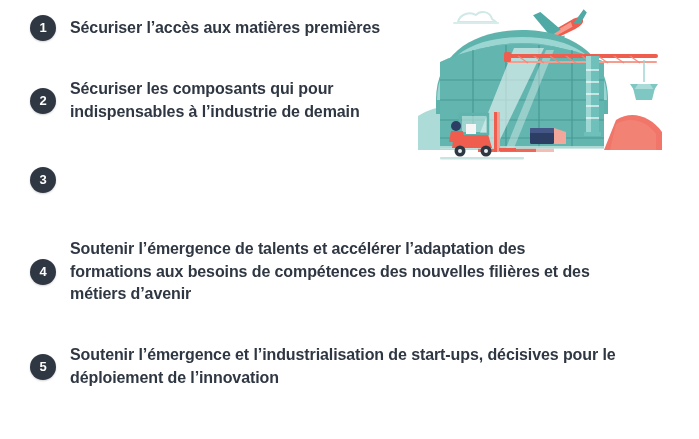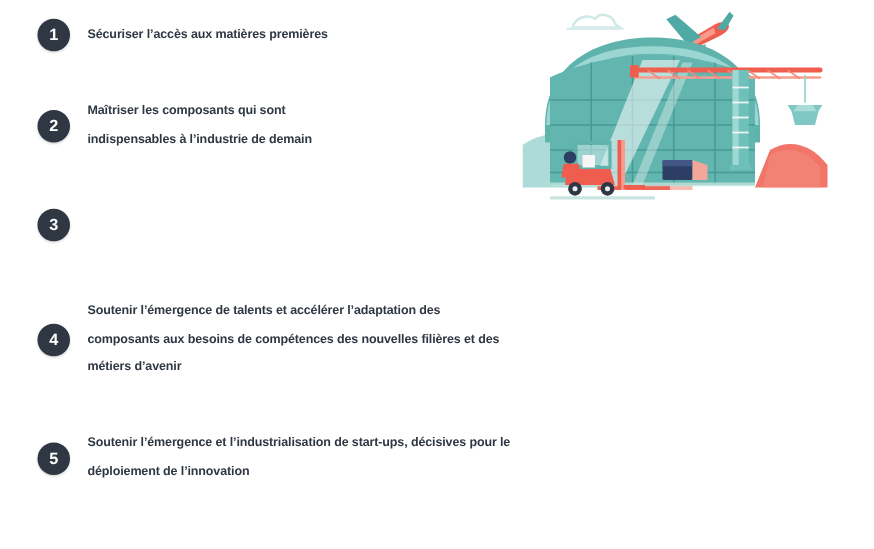--- a/index.html
+++ b/index.html
@@ -46,21 +46,21 @@
     font-size: 13px;
     font-weight: bold;
     line-height: 26px;
     text-align: center;
     letter-spacing: 0;
     box-shadow: 0 1px 2px rgba(0,0,0,0.18);
   }
   .item-text {
     margin-left: 14px;
     color: #2f3743;
-    font-size: 10px;
+    font-size: 16px;
     font-weight: bold;
     line-height: 22.5px;
     letter-spacing: -0.1px;
     white-space: pre-line;
   }
 
   
   #item-1 { left: 30px; top: 15px;  align-items: center; }
   #item-1 .item-text { margin-top: 0; }
 
@@ -89,32 +89,32 @@
 
   <div id="priority-list">
 
     <div class="list-item" id="item-1">
       <div class="badge">1</div>
       <div class="item-text">Sécuriser l’accès aux matières premières</div>
     </div>
 
     <div class="list-item" id="item-2">
       <div class="badge">2</div>
-      <div class="item-text">Maîtriser les composants qui sont
+      <div class="item-text">Sécuriser les composants qui pour
 indispensables à l’industrie de demain</div>
     </div>
 
     <div class="list-item" id="item-3">
       <div class="badge">3</div>
     </div>
 
     <div class="list-item" id="item-4">
       <div class="badge">4</div>
       <div class="item-text">Soutenir l’émergence de talents et accélérer l’adaptation des
-composants aux besoins de compétences des nouvelles filières et des
+formations aux besoins de compétences des nouvelles filières et des
 métiers d’avenir</div>
     </div>
 
     <div class="list-item" id="item-5">
       <div class="badge">5</div>
       <div class="item-text">Soutenir l’émergence et l’industrialisation de start-ups, décisives pour le
 déploiement de l’innovation</div>
     </div>
 
   </div>

